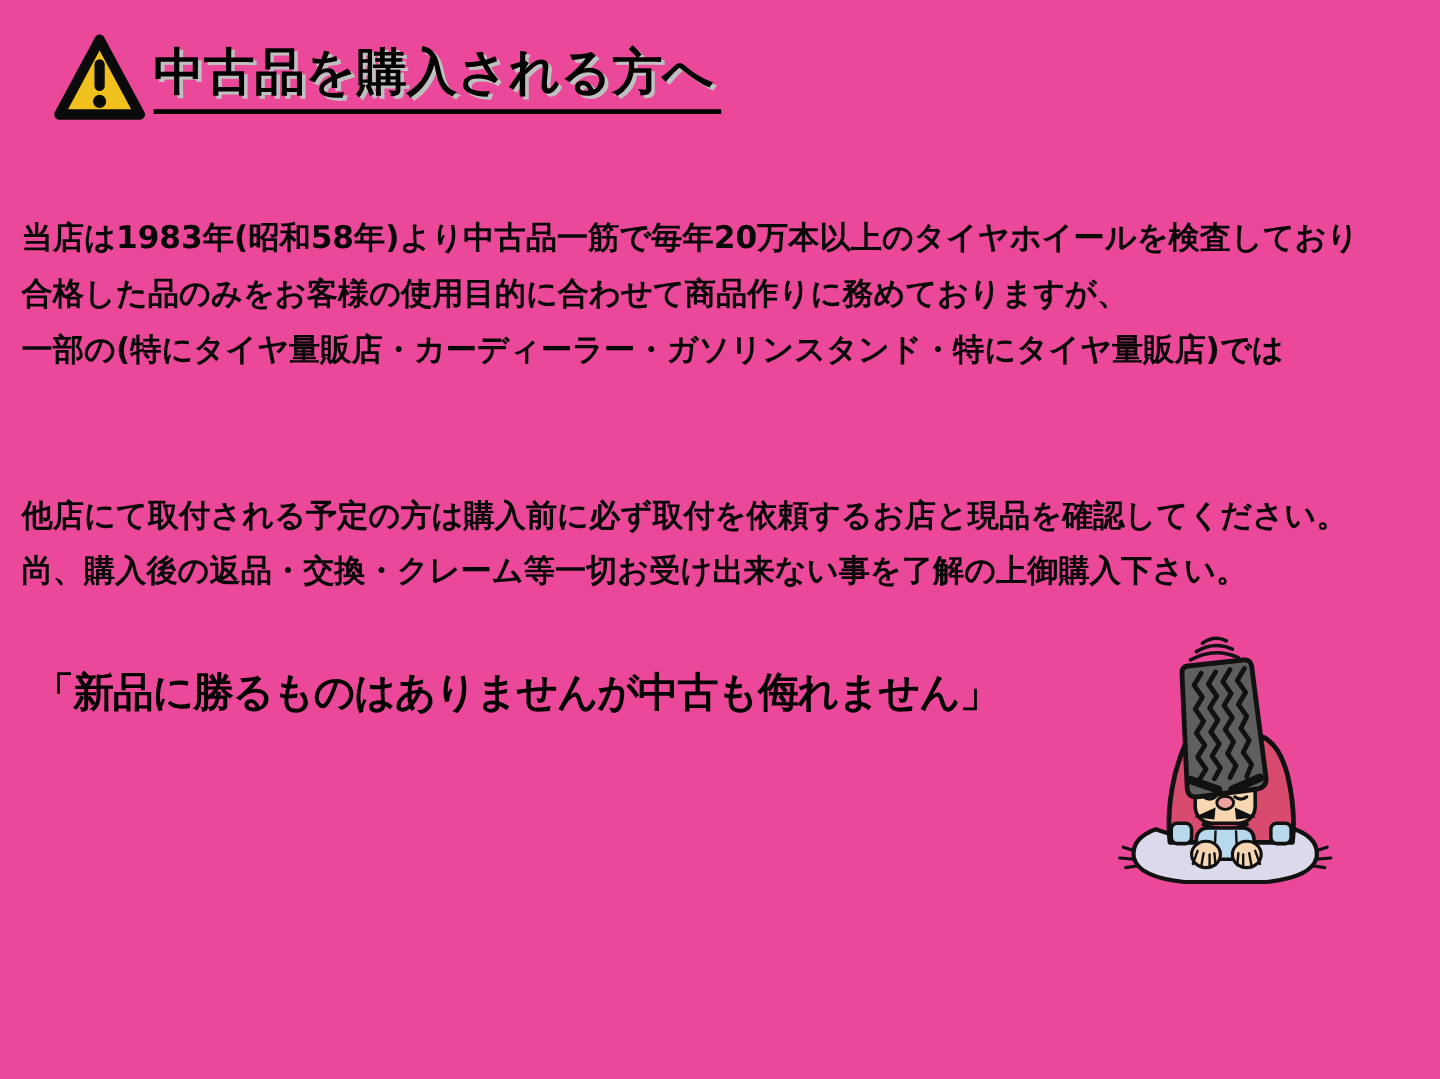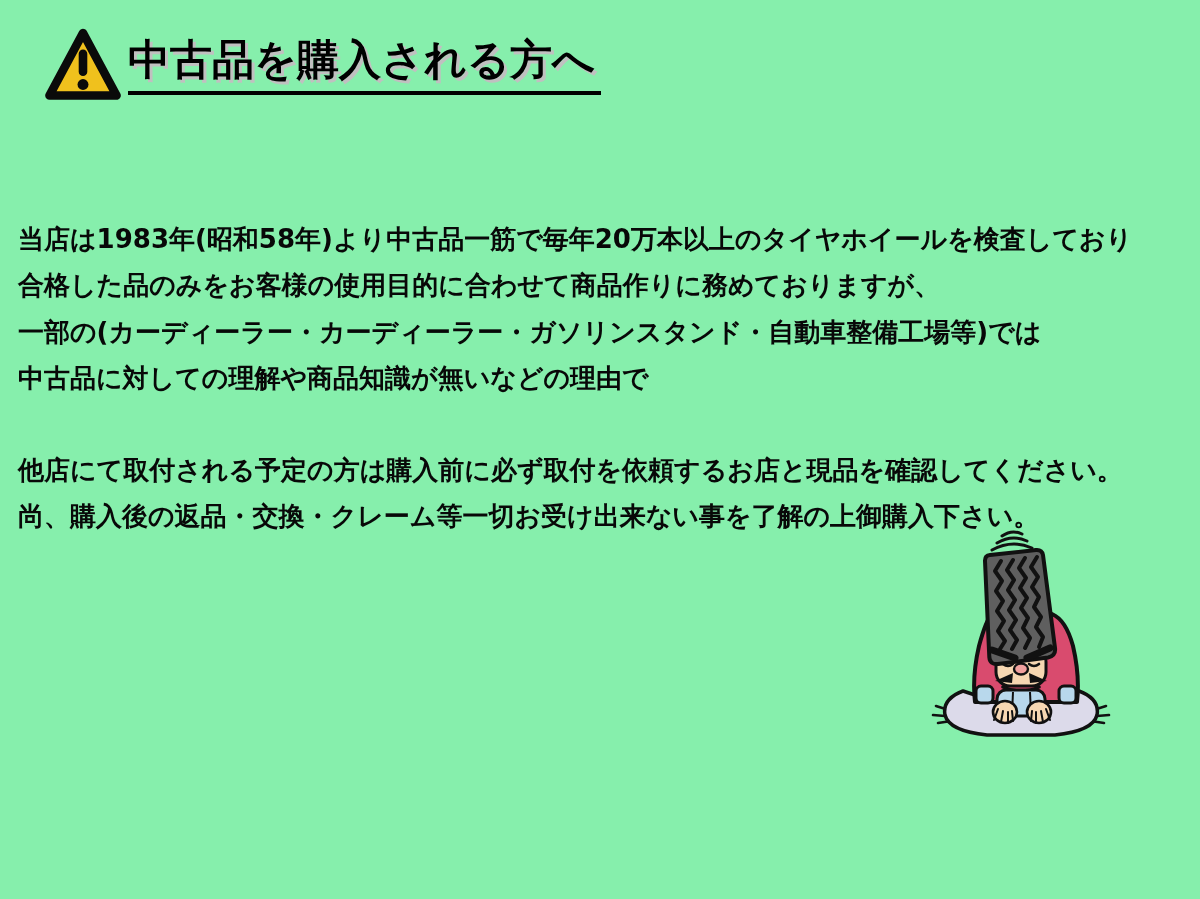--- a/index.html
+++ b/index.html
@@ -1,21 +1,21 @@
 <!DOCTYPE html>
 <html><head>
 <meta charset="utf-8">
 <style>
   * { margin: 0; padding: 0; box-sizing: border-box; }
   html, body { background: #ffffff; }
   .canvas {
     position: relative;
     width: 1200px;
     height: 899px;
-    background: #86efac;
+    background: #ec4899;
     overflow: hidden;
     font-family: "DejaVu Sans", "Liberation Sans", sans-serif;
     color: #0d0d0d;
   }
   .warning-icon {
     position: absolute;
     left: 44px;
     top: 28px;
     width: 78px;
     height: 74px;
@@ -37,21 +37,20 @@
     white-space: nowrap;
   }
   .body-line {
     position: absolute;
     left: 18px;
     font-size: 26px;
     line-height: 30px;
     font-weight: 700;
     white-space: nowrap;
     color: #080808;
-    margin-top: 40px;
   }
   .quote-line {
     position: absolute;
     left: 28px;
     top: 556px;
     font-size: 34px;
     line-height: 42px;
     font-weight: 900;
     letter-spacing: -1px;
     white-space: nowrap;
@@ -83,25 +82,25 @@
   <svg class="warning-icon" viewBox="0 0 100 94" aria-hidden="true">
     <path d="M 50 6 L 93 86 L 7 86 Z" stroke="#0a0a0a" stroke-width="11" stroke-linejoin="round" fill="#f0c11d"></path>
     <rect x="44.5" y="27" width="11" height="34" rx="5.5" fill="#0a0a0a"></rect>
     <circle cx="50" cy="72" r="7" fill="#0a0a0a"></circle>
   </svg>
 
   <h1 class="page-title">中古品を購入される方へ</h1>
 
   <div class="body-line" style="top:184px">当店は1983年(昭和58年)より中古品一筋で毎年20万本以上のタイヤホイールを検査しており</div>
   <div class="body-line" style="top:230px">合格した品のみをお客様の使用目的に合わせて商品作りに務めておりますが、</div>
-  <div class="body-line" style="top:277px">一部の(カーディーラー・カーディーラー・ガソリンスタンド・自動車整備工場等)では</div>
-  <div class="body-line" style="top:323px">中古品に対しての理解や商品知識が無いなどの理由で</div>
+  <div class="body-line" style="top:277px">一部の(特にタイヤ量販店・カーディーラー・ガソリンスタンド・特にタイヤ量販店)では</div>
   <div class="body-line" style="top:461px">尚、購入後の返品・交換・クレーム等一切お受け出来ない事を了解の上御購入下さい。</div>
   <div class="body-line" style="top:415px">他店にて取付される予定の方は購入前に必ず取付を依頼するお店と現品を確認してください。</div>
 
+  <div class="quote-line">「新品に勝るものはありませんが中古も侮れません」</div>
 
 
   <svg class="mascot-svg" viewBox="0 0 1200 899" aria-hidden="true">
 
     <g stroke="#111111" stroke-width="2.6" stroke-linecap="round">
       <path d="M 936 706 L 958 713" fill="none"></path>
       <path d="M 933 715 L 957 717" fill="none"></path>
       <path d="M 938 723 L 958 720" fill="none"></path>
     </g>
     <g stroke="#111111" stroke-width="2.6" stroke-linecap="round">

